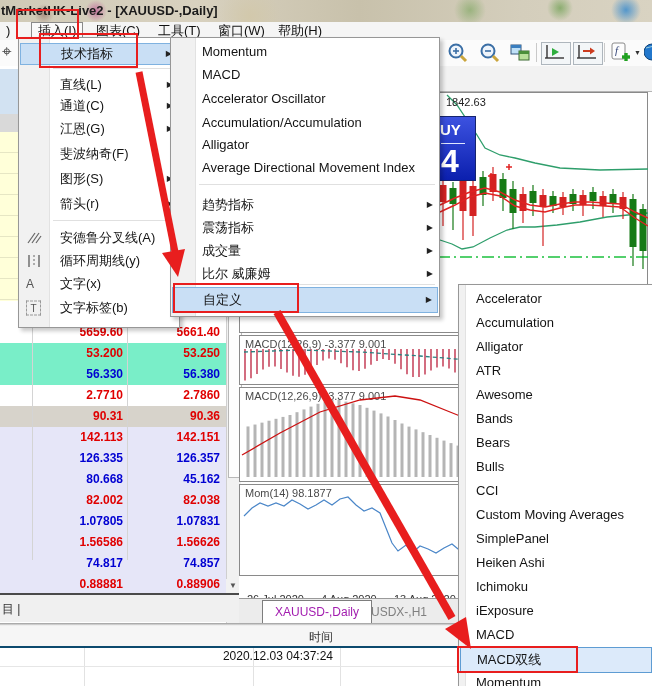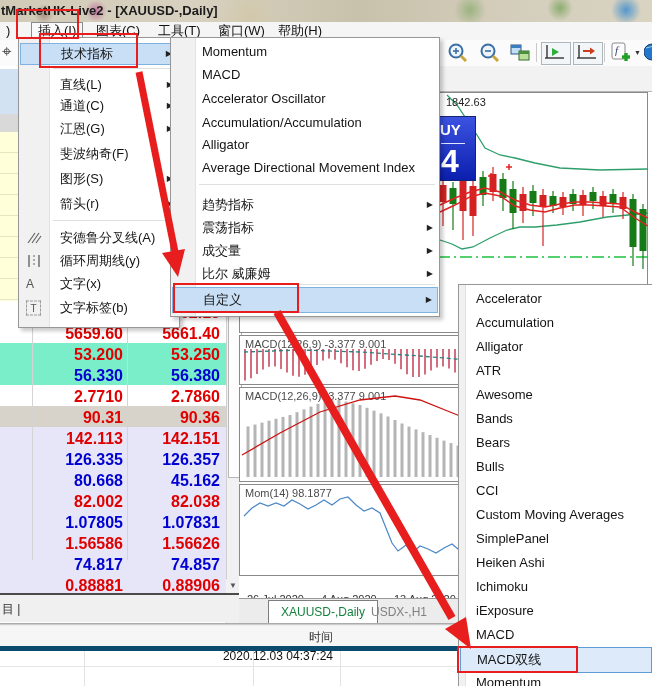--- a/index.html
+++ b/index.html
@@ -25,21 +25,21 @@
   #mb-insert{border:1px solid #8a8a8a;background:#fafafa;height:16px;line-height:16px;}
 
   
   #toolbar1{left:0;top:40px;width:652px;height:26px;background:#fbfbfb;border-bottom:1px solid #cfcfcf;}
   #toolbar2{left:0;top:66px;width:652px;height:25px;background:#f2f2f2;border-bottom:1px solid #b5b5b5;}
   .tb-sep{position:absolute;top:3px;width:1px;height:19px;background:#c9c9c9;}
   .tb-btn-box{position:absolute;top:2px;width:28px;height:21px;border:1px solid #aeb6bd;background:#f3f6f8;}
 
   
   #mw{left:0;top:66px;width:240px;height:556px;background:#fff;}
-  .mw-row{position:absolute;left:0;width:226px;height:21px;border-bottom:1px solid #cfcfcf;font-size:16px;font-weight:bold;}
+  .mw-row{position:absolute;left:0;width:226px;height:21px;border-bottom:1px solid #cfcfcf;font-size:12px;font-weight:bold;}
   .mw-row .bid{position:absolute;right:103px;top:3px;}
   .mw-row .ask{position:absolute;right:6px;top:3px;}
   .bg-white{background:#fff;} .bg-mint{background:#79eec8;} .bg-gray{background:#d7d3cb;} .bg-lav{background:#e6e6f8;}
   .c-red{color:#e00000;} .c-blue{color:#0000d2;}
   .mw-grid{position:absolute;top:235px;bottom:62px;width:1px;background:#d4d4d4;}
   #mw-sliver-blue{left:0;top:3px;width:18px;height:45px;background:#d2e2f2;border-bottom:1px solid #b8c8d8;}
   #mw-sliver-gray{left:0;top:48px;width:18px;height:18px;background:#d9d9d9;}
   #mw-sliver-yellow{left:0;top:66px;width:18px;height:169px;
     background:repeating-linear-gradient(180deg,#ffffd9 0 20px,#e6e6c4 20px 21px);}
   #mw-scroll{left:226px;top:235px;width:14px;height:322px;background:#f1f1f1;border-left:1px solid #cfcfcf;}
@@ -53,33 +53,33 @@
   .panel{background:#fff;border:1px solid #8a8a8a;}
   #panel-main{left:239px;top:92px;width:407px;height:239px;}
   #panel-macd1{left:239px;top:335px;width:407px;height:48px;}
   #panel-macd2{left:239px;top:387px;width:407px;height:93px;}
   #panel-mom{left:239px;top:484px;width:407px;height:90px;}
   .panel-label{position:absolute;left:5px;top:2px;font-size:11px;color:#4a4a4a;}
   #price-label{left:446px;top:96px;font-size:11px;color:#222;}
   #axis-strip{left:239px;top:576px;width:409px;height:22px;background:#fff;font-size:11px;color:#333;}
   .axis-lbl{position:absolute;top:17px;}
   #chart-tabs{left:239px;top:598px;width:413px;height:24px;background:#ececec;border-top:1px solid #9a9a9a;font-size:12px;}
-  #tab-active{position:absolute;left:29px;top:1px;width:108px;height:22px;background:#fff;border:1px solid #7d7d7d;border-bottom:none;text-align:center;line-height:22px;color:#15803d;}
+  #tab-active{position:absolute;left:23px;top:1px;width:108px;height:22px;background:#fff;border:1px solid #7d7d7d;border-bottom:none;text-align:center;line-height:22px;color:#a21caf;}
   #tab-inactive{position:absolute;left:121px;top:3px;width:78px;height:20px;text-align:center;line-height:20px;color:#808080;}
 
   
   #buy-panel{left:436px;top:116px;width:38px;height:63px;background:linear-gradient(#3c52e0,#0b1fae);border:1px solid #15246e;color:#fff;}
   #buy-top{position:absolute;left:3px;top:4px;font-size:15px;font-weight:bold;}
   #buy-line{position:absolute;left:4px;top:26px;width:24px;height:1px;background:#dfe6ff;}
   #buy-bottom{position:absolute;left:4px;top:26px;font-size:32px;font-weight:bold;}
 
   
   #terminal{left:0;top:626px;width:652px;height:60px;background:#fff;}
   #terminal-sep{left:0;top:623px;width:652px;height:3px;background:linear-gradient(#9a9a9a,#fff);}
-  #t-header{position:absolute;left:0;top:0;width:652px;height:20px;background:#f6f6f6;border-bottom:5px solid #0c4a6e;font-family:Liberation Mono, monospace;}
+  #t-header{position:absolute;left:0;top:0;width:652px;height:20px;background:#f6f6f6;border-bottom:2px solid #0c4a6e;font-family:Liberation Mono, monospace;}
   #t-time-h{position:absolute;left:253px;top:3px;width:80px;text-align:right;font-size:12px;color:#333;}
   .t-col{position:absolute;top:0;width:1px;height:60px;background:#e2e2e2;}
   .t-row{position:absolute;left:0;width:652px;height:20px;border-bottom:1px solid #e6e6e6;}
   .t-row .t-time{position:absolute;left:180px;top:3px;width:153px;text-align:right;font-size:12px;color:#111;}
 
   
   .menu{position:absolute;background:#fff;border:1px solid #979797;box-shadow:3px 3px 4px rgba(0,0,0,.22);z-index:20;}
   .menu .gutter{position:absolute;left:0;top:0;bottom:0;background:#f1f1f1;border-right:1px solid #e2e2e2;}
   #menu1{left:18px;top:37px;width:152px;height:289px;padding-left:8px;}
   #menu1 .gutter{width:30px;}

